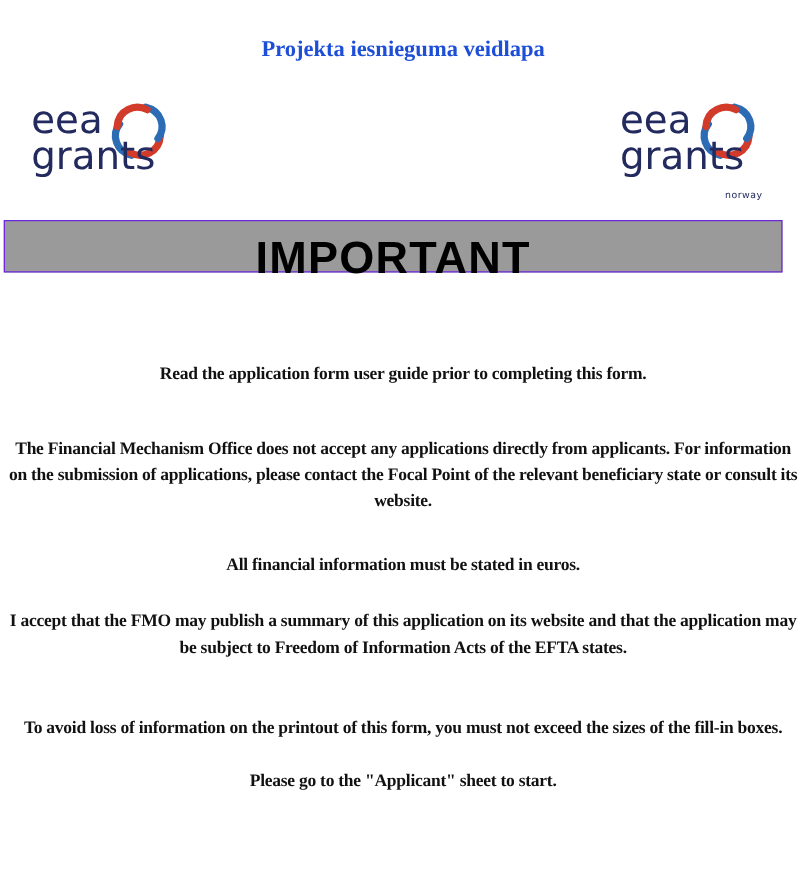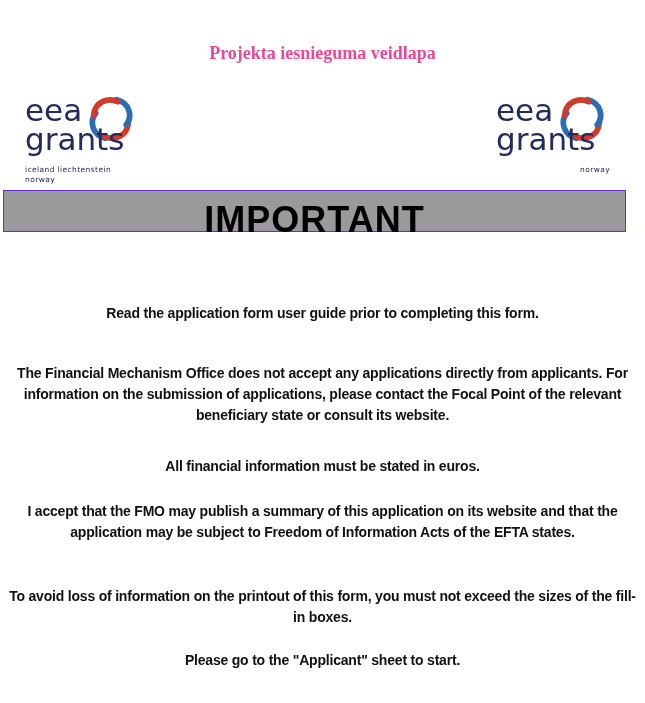--- a/index.html
+++ b/index.html
@@ -14,28 +14,28 @@
     font-family: "Liberation Sans", sans-serif;
   }
   .page {
     position: relative;
     width: 645px;
     height: 703px;
     background: #ffffff;
   }
   
   .doc-title {
-    margin: 16px;
+    margin: 2px;
     padding-top: 26px;
     text-align: center;
     font-family: "Liberation Serif", serif;
     font-weight: bold;
     font-size: 18px;
     line-height: 22px;
-    color: #ec4899;
+    color: #1d4ed8;
   }
   
   .logo-row {
     position: relative;
     height: 86px;
     margin-top: 31px;
     padding-left: 36px;
   }
   .logo {
     position: absolute;
@@ -96,20 +96,21 @@
     display: inline-block;
     font-weight: bold;
     font-size: 36px;
     line-height: 57px;
     letter-spacing: 1px;
     color: #000000;
   }
   
   .notices {
     padding: 0 6px;
+    font-family: Liberation Serif, serif;
   }
   .notice {
     margin: 0;
     text-align: center;
     font-weight: bold;
     font-size: 14px;
     line-height: 21px;
     letter-spacing: -0.2px;
     color: #111111;
   }
@@ -131,21 +132,20 @@
 
     <div class="logo logo-left">
       <span class="logo-word1">eea</span>
       <svg class="swirl" viewBox="0 0 100 100" fill="none" stroke-linecap="round">
         <path d="M 38,90 C 12,84 4,56 18,38" stroke="#2b6cb5" stroke-width="12"></path>
         <path d="M 86,58 C 84,86 56,96 36,86" stroke="#d23a2a" stroke-width="12"></path>
         <path d="M 62,10 C 88,16 96,44 82,62" stroke="#2b6cb5" stroke-width="12"></path>
         <path d="M 14,42 C 16,14 44,4 64,14" stroke="#d23a2a" stroke-width="12"></path>
       </svg>
       <span class="logo-word2">grants</span>
-      <div class="tagline">iceland liechtenstein norway</div>
     </div>
 
     <div class="logo logo-right">
       <span class="logo-word1">eea</span>
       <svg class="swirl" viewBox="0 0 100 100" fill="none" stroke-linecap="round">
         <path d="M 38,90 C 12,84 4,56 18,38" stroke="#2b6cb5" stroke-width="12"></path>
         <path d="M 86,58 C 84,86 56,96 36,86" stroke="#d23a2a" stroke-width="12"></path>
         <path d="M 62,10 C 88,16 96,44 82,62" stroke="#2b6cb5" stroke-width="12"></path>
         <path d="M 14,42 C 16,14 44,4 64,14" stroke="#d23a2a" stroke-width="12"></path>
       </svg>

